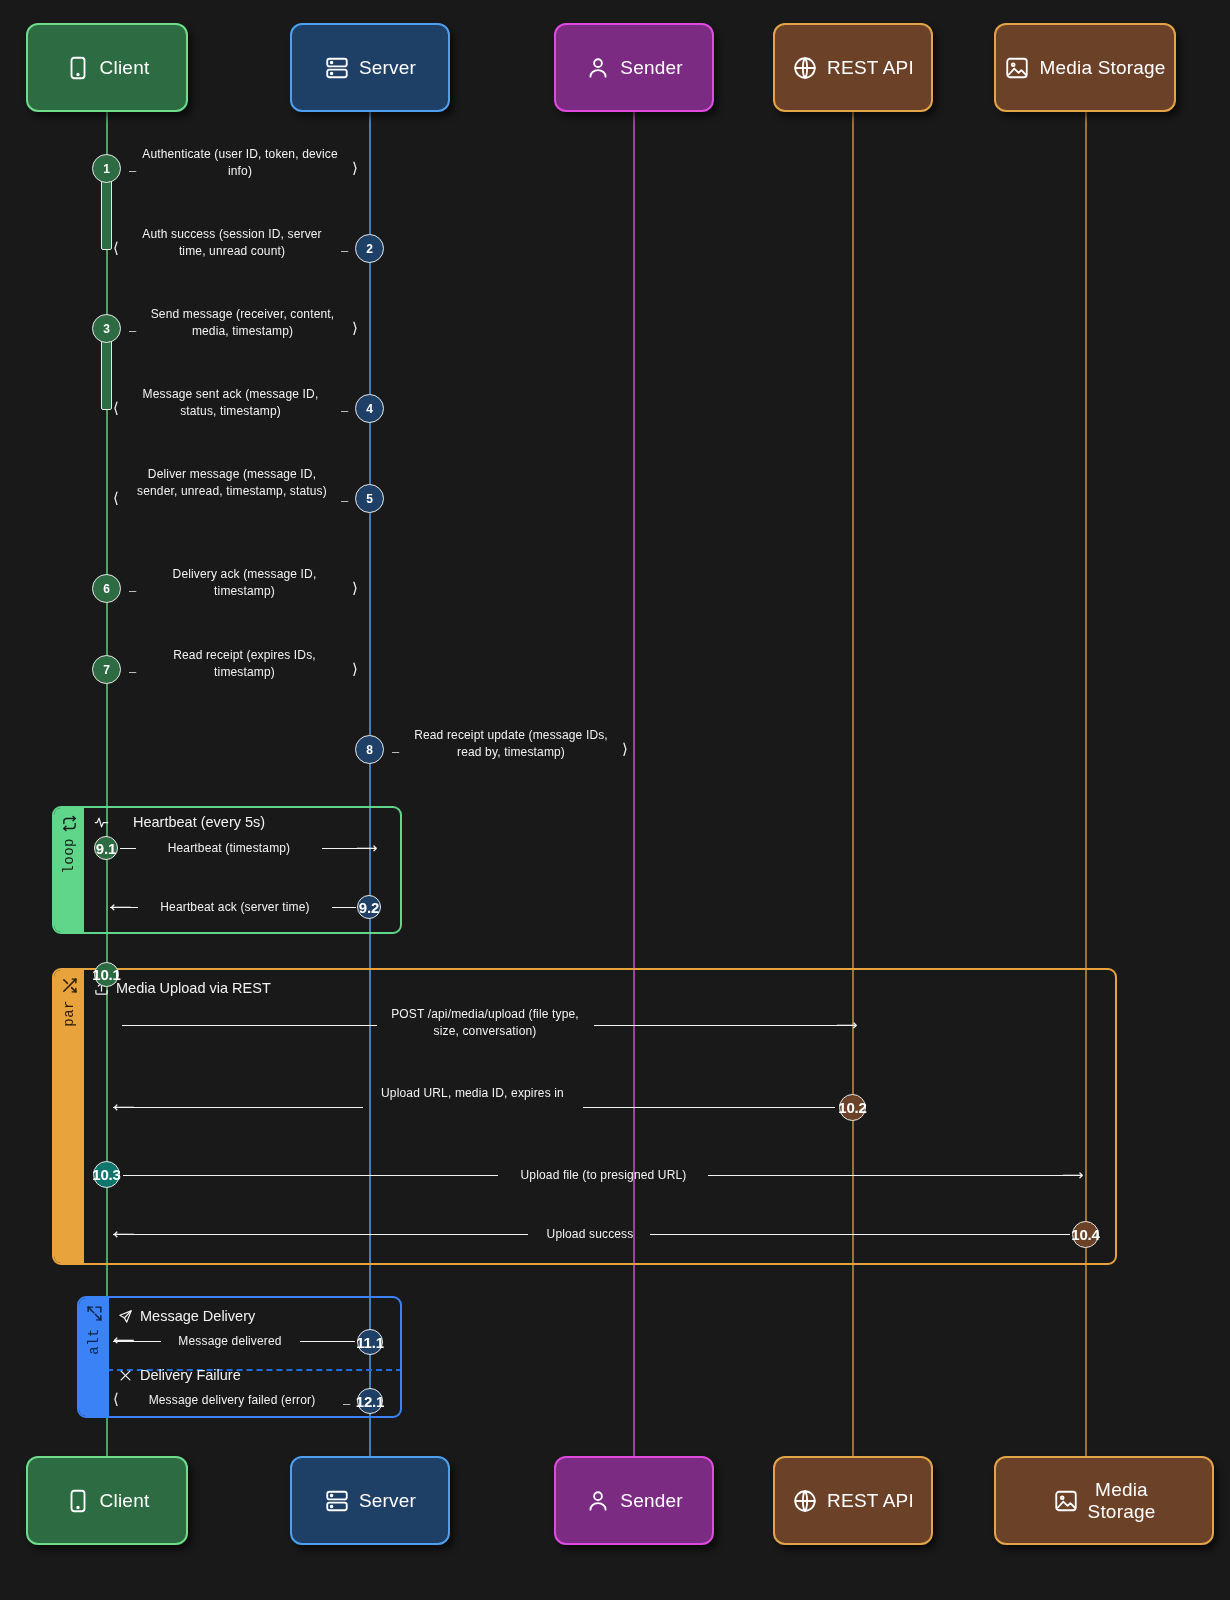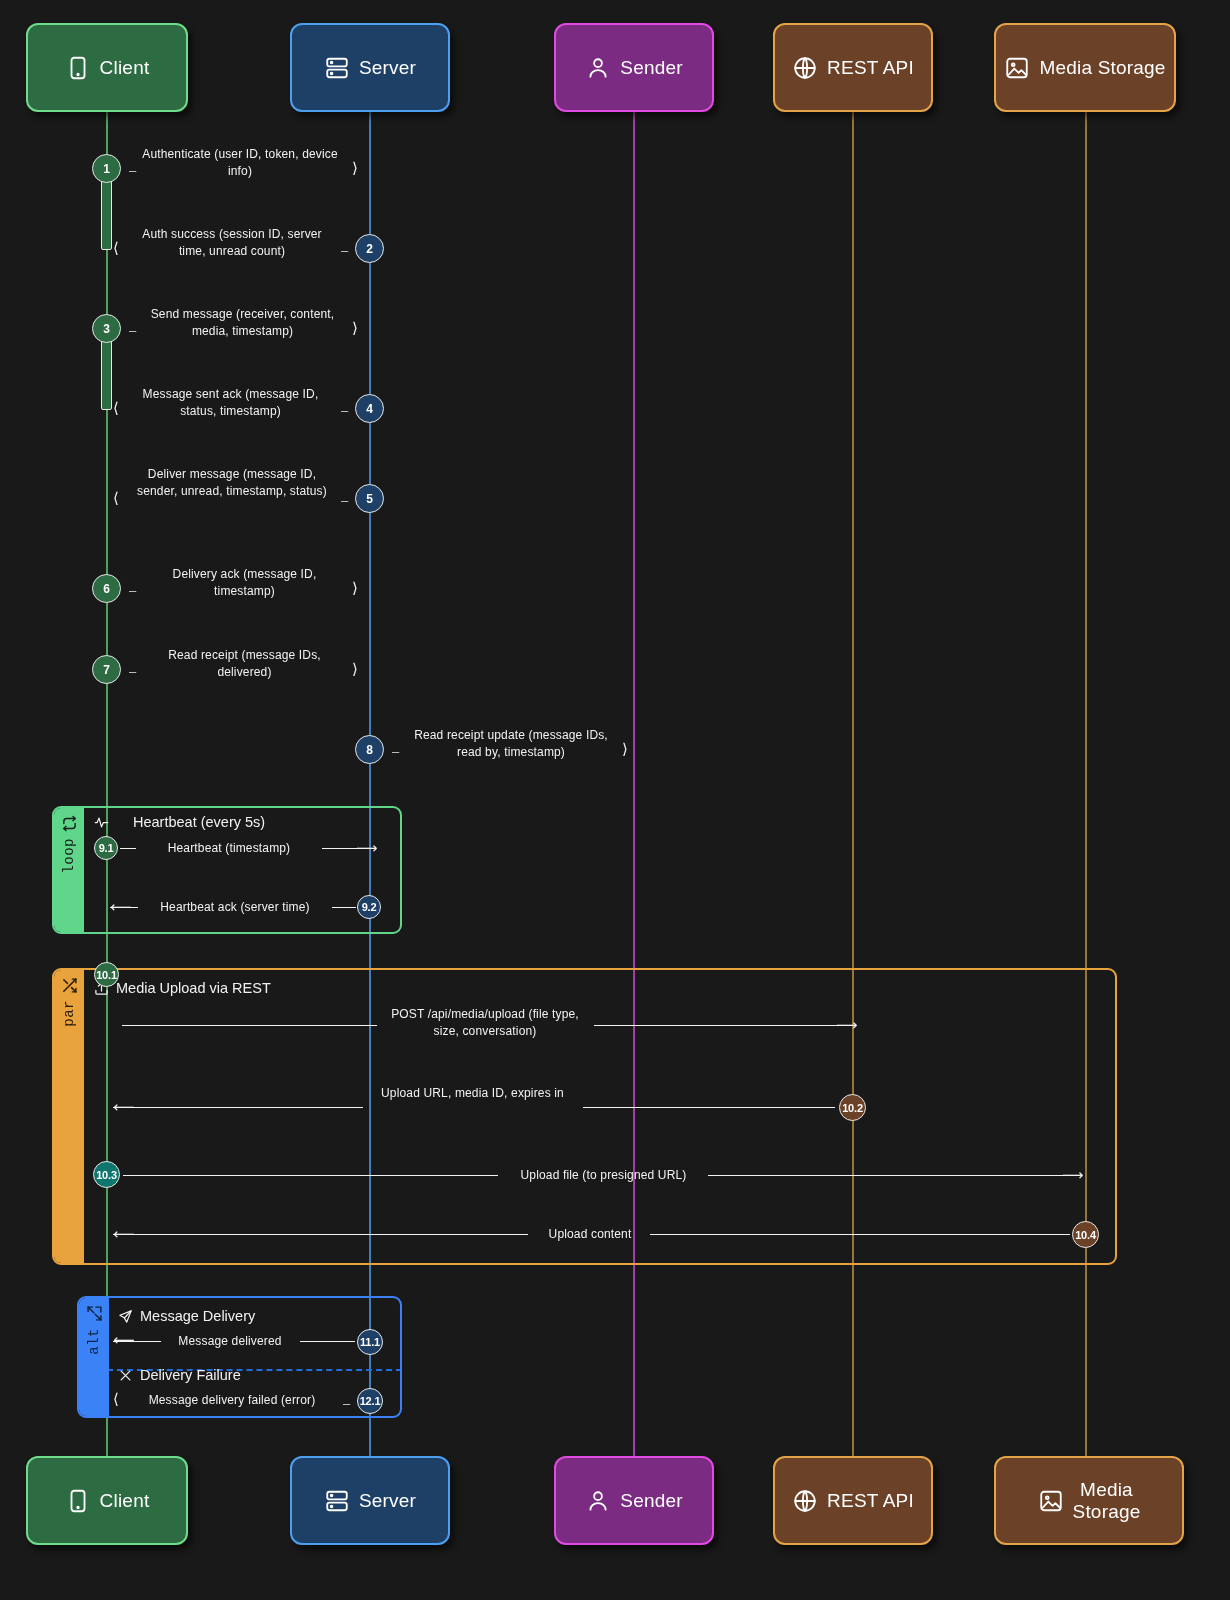--- a/index.html
+++ b/index.html
@@ -32,21 +32,21 @@
   .msg-line{position:absolute;height:0;border-top:1.6px solid #f2f2f2;}
   .arrowhead{position:absolute;font-size:15px;color:#f2f2f2;line-height:1;font-family:"DejaVu Sans",sans-serif;}
 
   
   .seqnum{
     position:absolute;border-radius:50%;border:1.6px solid #e8e8e8;
     display:flex;align-items:center;justify-content:center;
     color:#fff;font-size:12px;font-weight:600;letter-spacing:-.2px;
     box-sizing:border-box;z-index:6;
   }
-  .seqnum.small{font-size:11px;}
+  .seqnum.small{font-size:15px;}
   .seqdash{position:absolute;color:#cfcfcf;font-size:13px;line-height:1;}
 
   
   .activation{position:absolute;width:11px;border:1.4px solid #e8e8e8;border-radius:2px;z-index:4;box-sizing:border-box;}
 
   
   .group{position:absolute;border-radius:9px;border:2px solid;box-sizing:border-box;z-index:3;}
   .group-strip{
     position:absolute;left:0;top:0;bottom:0;width:30px;
     border-top-left-radius:7px;border-bottom-left-radius:7px;
@@ -174,21 +174,21 @@
     <span>6</span>
   </div>
   <div class="seqdash" style="left:129px;top:584px;">–</div>
   <div class="msg-text" style="left:142px;top:566px;width:205px;">Delivery ack (message ID, timestamp)</div>
   <div class="arrowhead" style="left:352px;top:581px;">⟩</div>
 
   <div class="seqnum" style="left:92px;top:655px;width:29px;height:29px;background:#2d6b42;">
     <span>7</span>
   </div>
   <div class="seqdash" style="left:129px;top:665px;">–</div>
-  <div class="msg-text" style="left:142px;top:647px;width:205px;">Read receipt (message IDs, delivered)</div>
+  <div class="msg-text" style="left:142px;top:647px;width:205px;">Read receipt (expires IDs, timestamp)</div>
   <div class="arrowhead" style="left:352px;top:662px;">⟩</div>
 
   <div class="seqnum" style="left:355px;top:735px;width:29px;height:29px;background:#1e3f66;">
     <span>8</span>
   </div>
   <div class="seqdash" style="left:392px;top:745px;">–</div>
   <div class="msg-text" style="left:404px;top:727px;width:214px;">Read receipt update (message IDs, read by, timestamp)</div>
   <div class="arrowhead" style="left:622px;top:742px;">⟩</div>
 
   <div class="group-body" style="left:52px;top:806px;width:350px;height:128px;border-radius:8px;"></div>
@@ -278,21 +278,21 @@
   <div class="msg-line" style="left:123px;top:1175px;width:375px;"></div>
   <div class="msg-text" style="left:501px;top:1167px;width:205px;">Upload file (to presigned URL)</div>
   <div class="msg-line" style="left:708px;top:1175px;width:358px;"></div>
   <div class="arrowhead" style="left:1062px;top:1168px;">⟶</div>
 
   <div class="seqnum small" style="left:1072px;top:1221px;width:27px;height:27px;background:#6b4128;">
     <span>10.4</span>
   </div>
   <div class="arrowhead" style="left:113px;top:1227px;">⟵</div>
   <div class="msg-line" style="left:113px;top:1234px;width:415px;"></div>
-  <div class="msg-text" style="left:533px;top:1226px;width:114px;">Upload content</div>
+  <div class="msg-text" style="left:533px;top:1226px;width:114px;">Upload success</div>
   <div class="msg-line" style="left:650px;top:1234px;width:420px;"></div>
 
   <div class="group-body" style="left:77px;top:1296px;width:325px;height:122px;border-radius:8px;"></div>
   <div class="group" style="left:77px;top:1296px;width:325px;height:122px;border-color:#3b82f6;">
     <div class="group-strip" style="background:#3b82f6;">
       <span class="gicon">
         <svg viewBox="0 0 24 24" fill="none" stroke="#0c2344" stroke-width="2" stroke-linecap="round" stroke-linejoin="round">
           <path d="M3 3l8 8"></path>
             <path d="M3 9V3h6"></path>
             <path d="M13 13l8 8"></path>
@@ -374,21 +374,21 @@
   <div class="pbox" style="left:773px;top:1456px;width:160px;height:89px;background:#6b4128;border-color:#e2a447;">
     <span class="picon">
       <svg viewBox="0 0 24 24" fill="none" stroke="#fff" stroke-width="1.7" stroke-linecap="round" stroke-linejoin="round">
         <circle cx="12" cy="12" r="9"></circle>
           <path d="M3 12h18M12 3c2.6 2.7 2.6 15.3 0 18M12 3c-2.6 2.7-2.6 15.3 0 18"></path>
       </svg>
     </span>
     <span class="plabel">REST API</span>
   </div>
 
-  <div class="pbox" style="left:994px;top:1456px;width:190px;height:89px;background:#6b4128;border-color:#e2a447;">
+  <div class="pbox" style="left:994px;top:1456px;width:220px;height:89px;background:#6b4128;border-color:#e2a447;">
     <span class="picon">
       <svg viewBox="0 0 24 24" fill="none" stroke="#fff" stroke-width="1.7" stroke-linecap="round" stroke-linejoin="round">
         <rect x="3" y="3.5" width="18" height="17" rx="2.5"></rect>
           <circle cx="8.5" cy="9" r="1.3"></circle>
           <path d="M4.5 18l5-5.5 4 4 2.5-2.5 4 4"></path>
       </svg>
     </span>
     <span class="plabel" style="white-space:pre-line;">Media
 Storage</span>
   </div>

